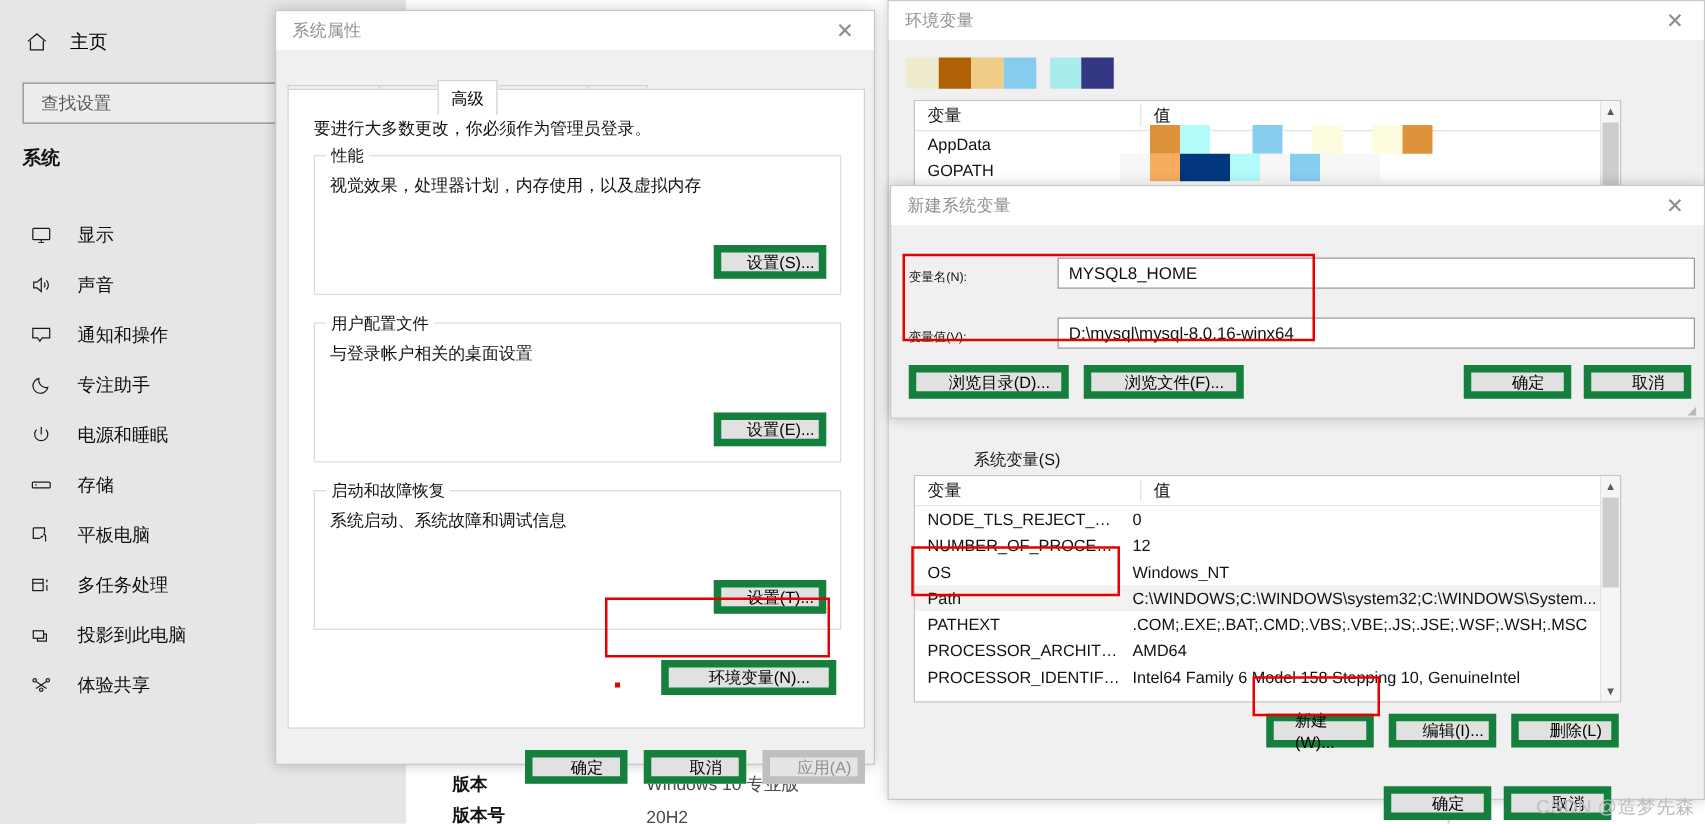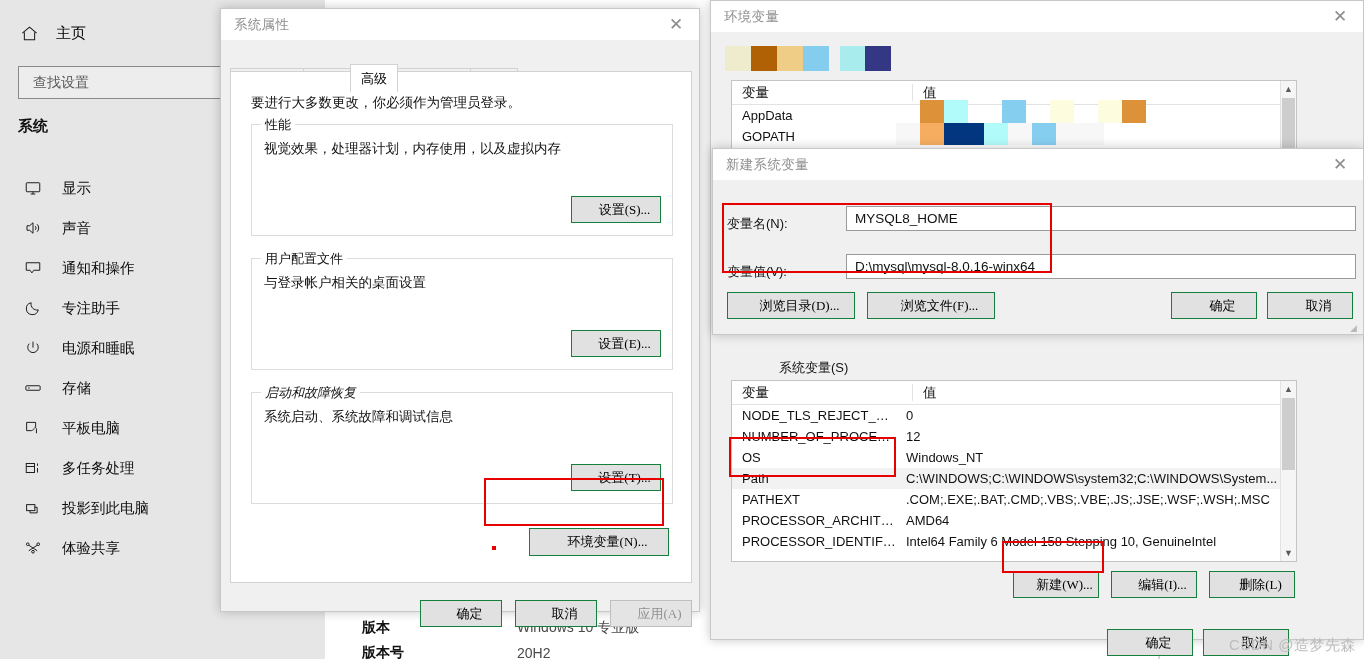--- a/index.html
+++ b/index.html
@@ -73,23 +73,23 @@
   }
   .w32-close {
     position: absolute; right: 0; top: 0; width: 46px; height: 31px;
     display: flex; align-items: center; justify-content: center;
     color: #8d8d8d; font-size: 17px; line-height: 1;
   }
   .w32-body { position: relative; }
 
   
   .btn {
-    background: #e1e1e1; border: 1px solid #15803d;
+    background: #e1e1e1; border: 6px solid #15803d;
     font-size: 13px; color: #000; display: flex; align-items: center; justify-content: center;
-    font-family: Liberation Serif, serif;
+    font-family: Liberation Sans, sans-serif;
     padding-left: 17px;
   }
   .btn.disabled { color: #919191; border-color: #bfbfbf; background: #e4e4e4; }
 
   
   .grp { position: absolute; border: 1px solid #dcdcdc; }
   .grp-lab {
     position: absolute; top: -9px; left: 9px; background: #f0f0f0;
     padding: 0 4px; font-size: 13px; color: #111;
   }
@@ -132,21 +132,21 @@
     border-left: 1px solid #e2e2e2;
   }
   .vsb .arr {
     height: 16px; display: flex; align-items: center; justify-content: center;
     font-size: 9px; color: #5a5a5a; background: #f5f5f5;
   }
   .vsb .thumb { position: absolute; left: 1px; right: 1px; background: #cdcdcd; }
 
   
   #newvar { left: 712px; top: 148px; width: 652px; height: 187px; }
-  .nv-lab { position: absolute; font-size: 13px; color: #111; text-align: right; }
+  .nv-lab { position: absolute; font-size: 10px; color: #111; text-align: right; }
   .nv-input {
     position: absolute; background: #ffffff; border: 1px solid #9a9a9a;
     display: flex; align-items: center; padding-left: 8px;
     font-size: 13.5px; color: #111;
   }
 
   
   .redbox { position: absolute; border: 2px solid #e60000; pointer-events: none; }
 
   
@@ -351,21 +351,21 @@
 
         <div class="grp" style="left:20px;top:186px;width:422px;height:112px;background:#fff;">
           <span class="grp-lab" style="background:#fff;">用户配置文件</span>
           <div style="position:absolute;left:12px;top:15px;font-size:13.5px;color:#111;">与登录帐户相关的桌面设置</div>
           <div class="btn" style="position:absolute;right:11px;bottom:12px;width:90px;height:27px;margin-left:32px;">
               <span>设置(E)...</span>
             </div>
         </div>
 
         <div class="grp" style="left:20px;top:320px;width:422px;height:112px;background:#fff;">
-          <span class="grp-lab" style="background:#fff;font-style:italic;">启动和故障恢复</span>
+          <span class="grp-lab" style="background:#fff;">启动和故障恢复</span>
           <div style="position:absolute;left:12px;top:15px;font-size:13.5px;color:#111;">系统启动、系统故障和调试信息</div>
           <div class="btn" style="position:absolute;right:11px;bottom:12px;width:90px;height:27px;">
               <span>设置(T)...</span>
             </div>
         </div>
 
         <div class="btn" style="position:absolute;left:298px;top:456px;width:140px;height:28px;">
             <span>环境变量(N)...</span>
           </div>
         <div class="redbox" style="left:261px;top:474px;width:0;height:0;"></div>

